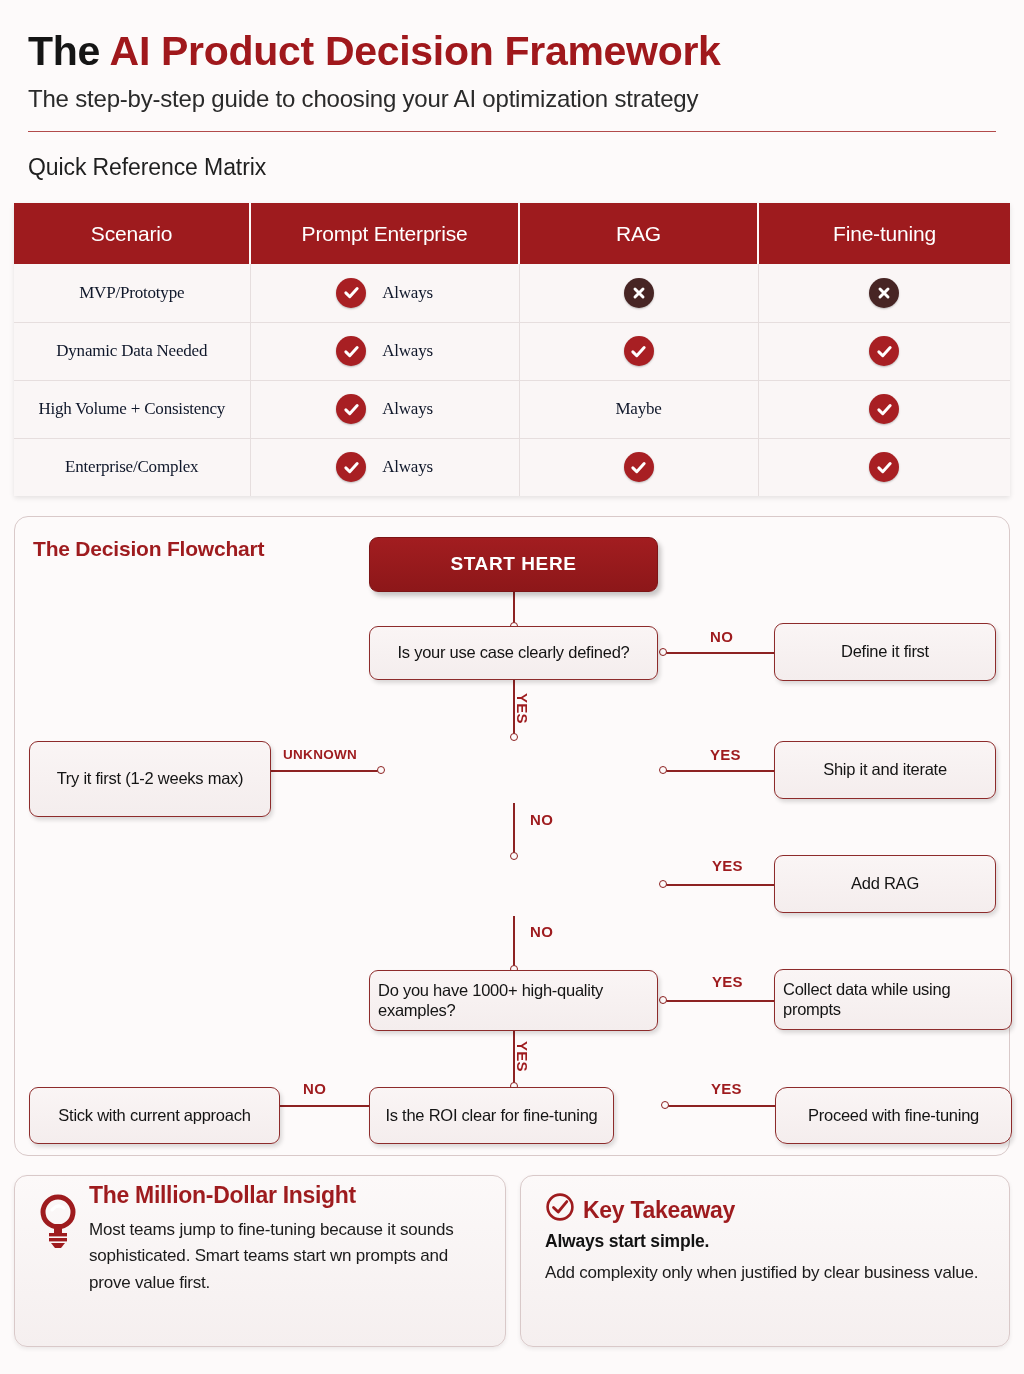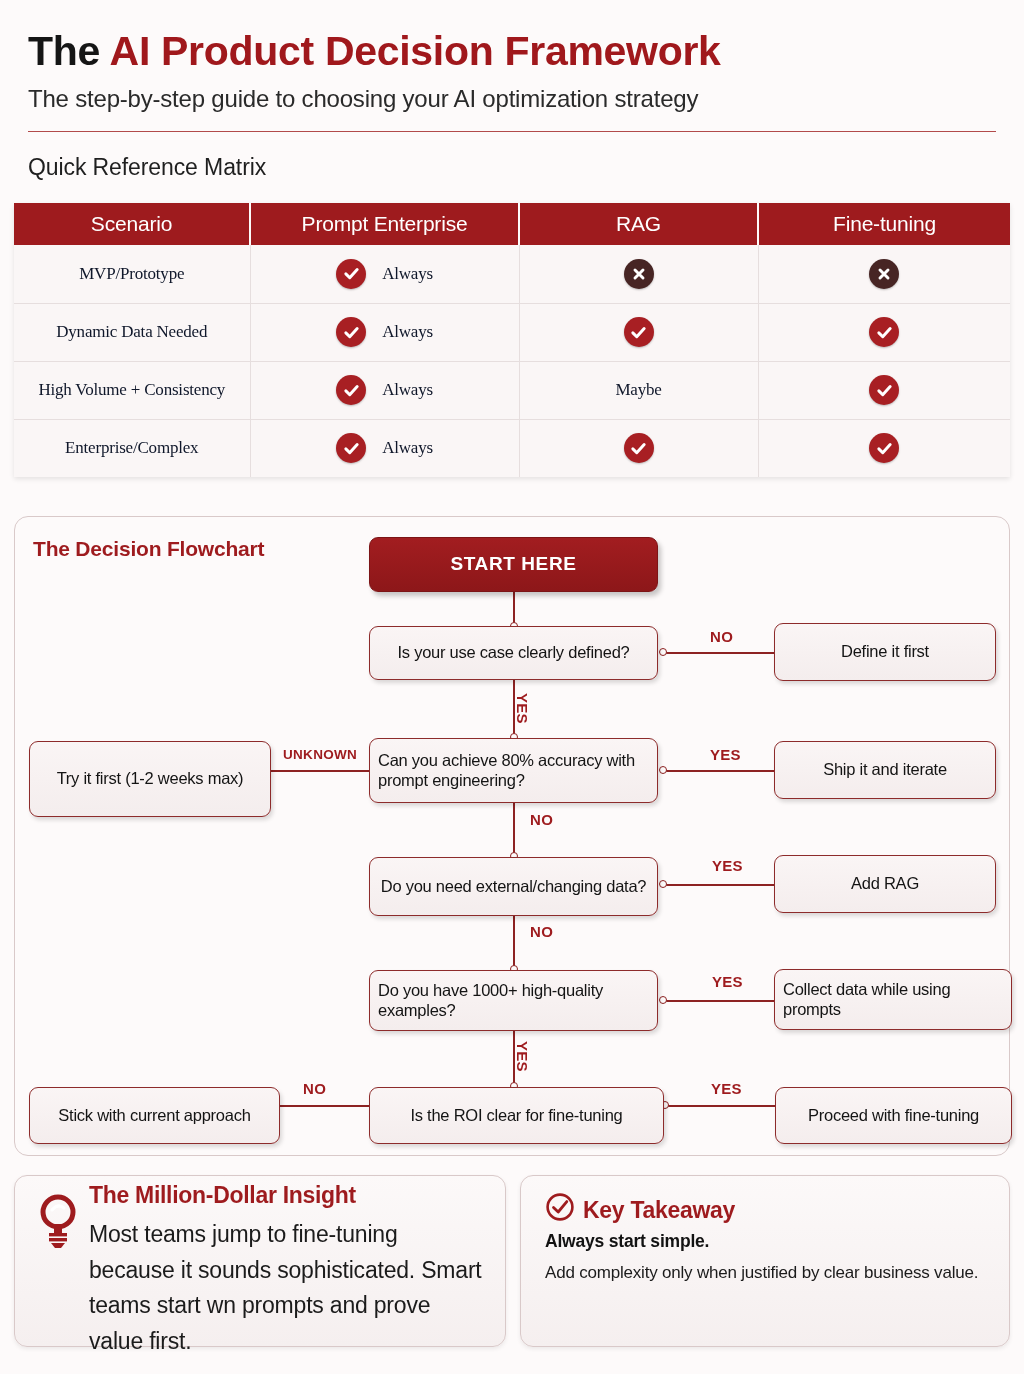--- a/index.html
+++ b/index.html
@@ -57,21 +57,21 @@
   table.matrix col.c1 { width: 236px; }
   table.matrix col.c2 { width: 269px; }
   table.matrix col.c3 { width: 239px; }
   table.matrix col.c4 { width: 252px; }
 
   table.matrix thead th {
     background: #9e1b1e;
     color: #ffffff;
     font-size: 21px;
     font-weight: normal;
-    height: 42px;
+    height: 61px;
     text-align: center;
     border-right: 2px solid #fdfafa;
     letter-spacing: -0.2px;
   }
   table.matrix thead th:last-child { border-right: none; }
 
   table.matrix tbody td {
     background: #faf6f6;
     height: 58px;
     text-align: center;
@@ -211,21 +211,21 @@
     font-weight: bold;
     color: #9e1b1e;
     letter-spacing: -0.3px;
     display: flex;
     align-items: center;
     gap: 8px;
   }
   .card.insight .card-head { margin-left: 0; }
 
   .card-body {
-    font-size: 23px;
+    font-size: 17px;
     color: #1b1b1b;
     line-height: 1.55;
     margin-top: 8px;
     letter-spacing: -0.2px;
   }
   .card-strong {
     font-size: 17.5px;
     font-weight: bold;
     color: #121212;
     margin-top: 3px;
@@ -452,39 +452,37 @@
   <div class="line-h" style="left:650px; top:588px; width:110px;"></div>
   <div class="dot" style="left:646px; top:584px;"></div>
   <div class="edge-label" style="left:696px; top:563px;">YES</div>
 
   <div class="node start" style="left:354px; top:20px; width:289px; height:55px;">START HERE</div>
 
   <div class="node" style="left:354px; top:109px; width:289px; height:54px;">Is your use case clearly defined?</div>
 
   <div class="node" style="left:759px; top:106px; width:222px; height:58px;">Define it first</div>
 
-  <div class="node" style="left:354px; top:221px; width:289px; height:65px;">Can you achieve 80% accuracy with prompt engineering?</div>
 
   <div class="node" style="left:14px; top:224px; width:242px; height:76px;">Try it first (1-2 weeks max)</div>
 
   <div class="node" style="left:759px; top:224px; width:222px; height:58px;">Ship it and iterate</div>
 
-  <div class="node" style="left:354px; top:340px; width:289px; height:59px;">Do you need external/changing data?</div>
 
   <div class="node" style="left:759px; top:338px; width:222px; height:58px;">Add RAG</div>
 
   <div class="node" style="left:354px; top:453px; width:289px; height:61px;">Do you have 1000+ high-quality examples?</div>
 
   <div class="node" style="left:759px; top:452px; width:238px; height:61px;">Collect data while using prompts</div>
 
-  <div class="node" style="left:354px; top:570px; width:295px; height:57px;">Is the ROI clear for fine-tuning</div>
+  <div class="node" style="left:354px; top:570px; width:245px; height:57px;">Is the ROI clear for fine-tuning</div>
 
   <div class="node" style="left:14px; top:570px; width:251px; height:57px;">Stick with current approach</div>
 
-  <div class="node" style="left:760px; top:570px; width:237px; height:57px;">Proceed with fine-tuning</div>
+  <div class="node" style="left:760px; top:570px; width:237px; height:57px;border-radius:12px;">Proceed with fine-tuning</div>
 </div>
 
 <div class="cards">
 
   <div class="card insight">
     <span class="bulb-icon">
       <svg width="46" height="56" viewBox="0 0 46 56">
         <circle cx="23" cy="18" r="15" fill="none" stroke="#9e1b1e" stroke-width="5"></circle>
         <path d="M17 16 Q23 9 29 14" fill="none" stroke="#ffffff" stroke-width="3" stroke-linecap="round"></path>
         <rect x="19" y="30" width="8" height="10" fill="#9e1b1e"></rect>

